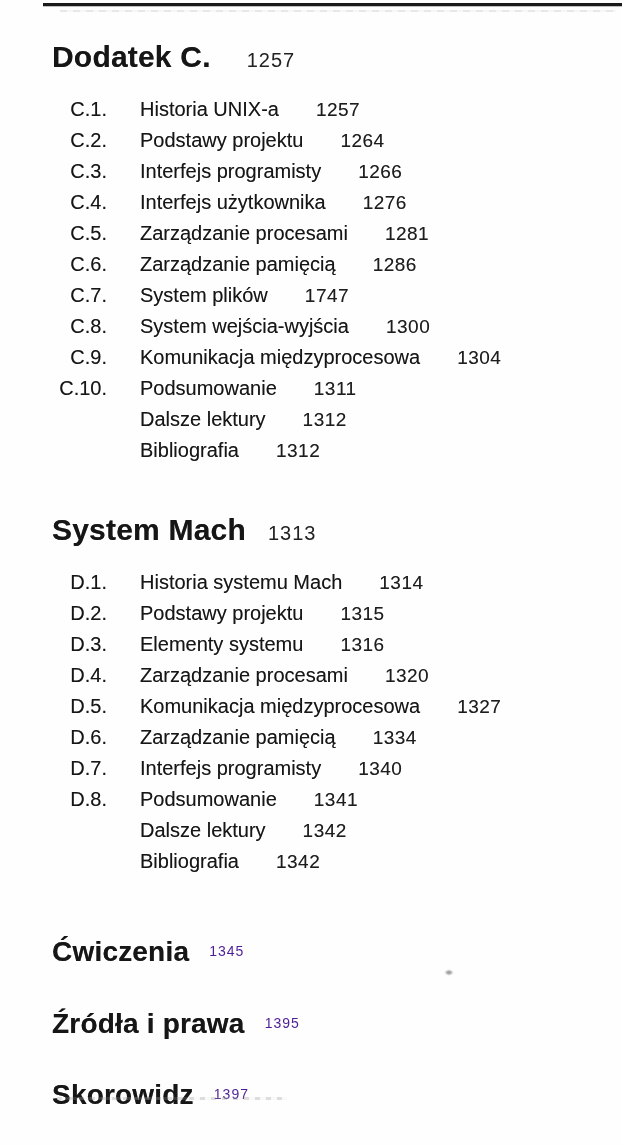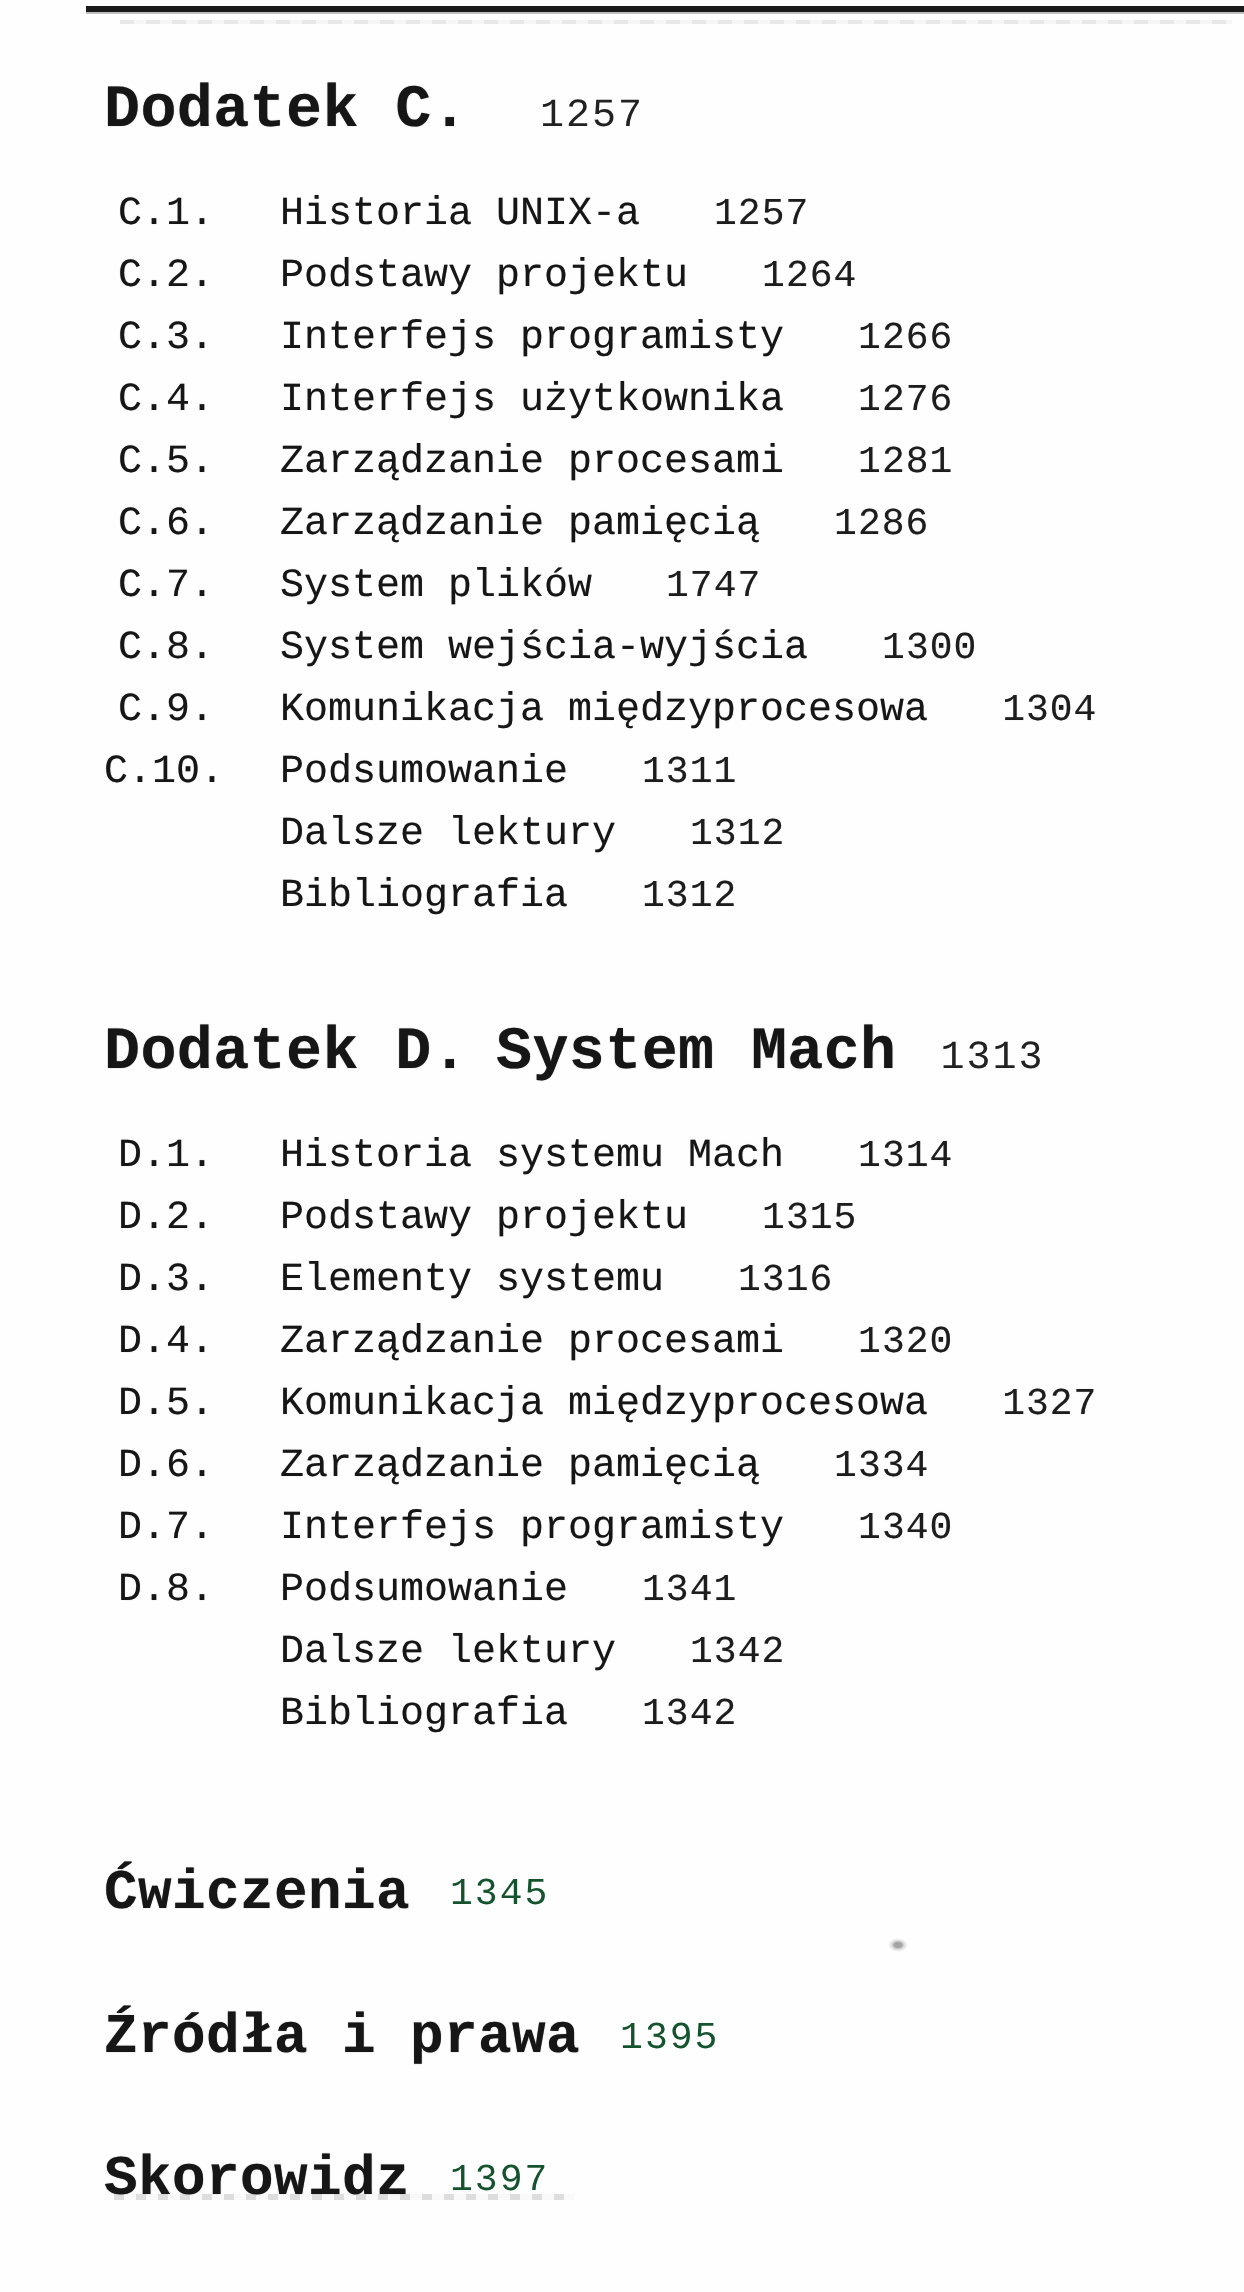--- a/index.html
+++ b/index.html
@@ -2,21 +2,21 @@
 <html lang="pl"><head>
 <meta charset="utf-8">
 <style>
   html, body { margin: 0; padding: 0; background: #ffffff; }
   .page {
     position: relative;
     width: 622px;
     height: 1146px;
     background: #fefefe;
     overflow: hidden;
-    font-family: Liberation Mono, monospace;
+    font-family: Liberation Sans, sans-serif;
     color: #161616;
   }
   
   .top-rule {
     position: absolute;
     top: 3px; left: 43px; right: 0;
     height: 3px;
     background: #1a1a1a;
     box-shadow: 0 1px 0 rgba(0,0,0,0.25);
   }
@@ -82,25 +82,25 @@
     margin: 0;
     font-size: 28px;
     line-height: 31px;
     font-weight: bold;
     letter-spacing: .2px;
     white-space: nowrap;
     text-shadow: 0 0 .5px rgba(0,0,0,.55);
   }
   .tail-heading .h-page {
     font-weight: normal;
-    font-size: 19px;
+    font-size: 14px;
     margin-left: 20px;
     letter-spacing: 1px;
     text-shadow: none;
-    color: #14532d;
+    color: #4c1d95;
   }
   .tail-1 { margin-top: 59px; }
   .tail-2 { margin-top: 41px; }
   .tail-3 { margin-top: 40px; }
 
   
   .speck {
     position: absolute;
     left: 444px; top: 969px;
     width: 10px; height: 7px;
@@ -183,21 +183,20 @@
           <span class="pg">1312</span>
         </div>
       <div class="entry">
           <span class="lbl"></span>
           <span class="ttl">Bibliografia</span>
           <span class="pg">1312</span>
         </div>
     </div>
 
     <h2 class="section-heading sec-d">
-      <span class="h-prefix">Dodatek D.</span>
       <span class="h-name">System Mach</span>
       <span class="h-page">1313</span>
     </h2>
     <div class="entries">
       <div class="entry">
           <span class="lbl">D.1.</span>
           <span class="ttl">Historia systemu Mach</span>
           <span class="pg">1314</span>
         </div>
       <div class="entry">

